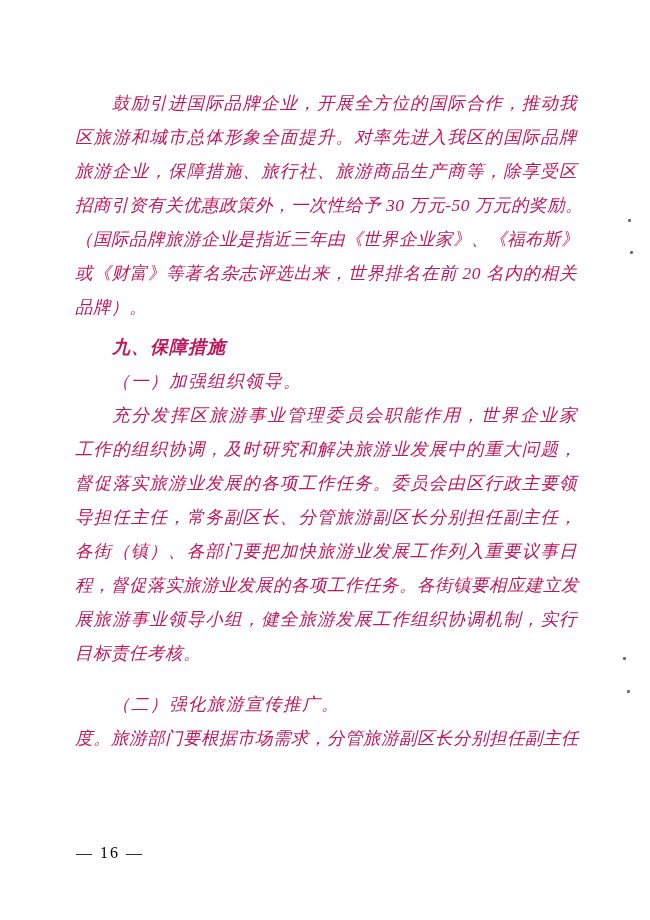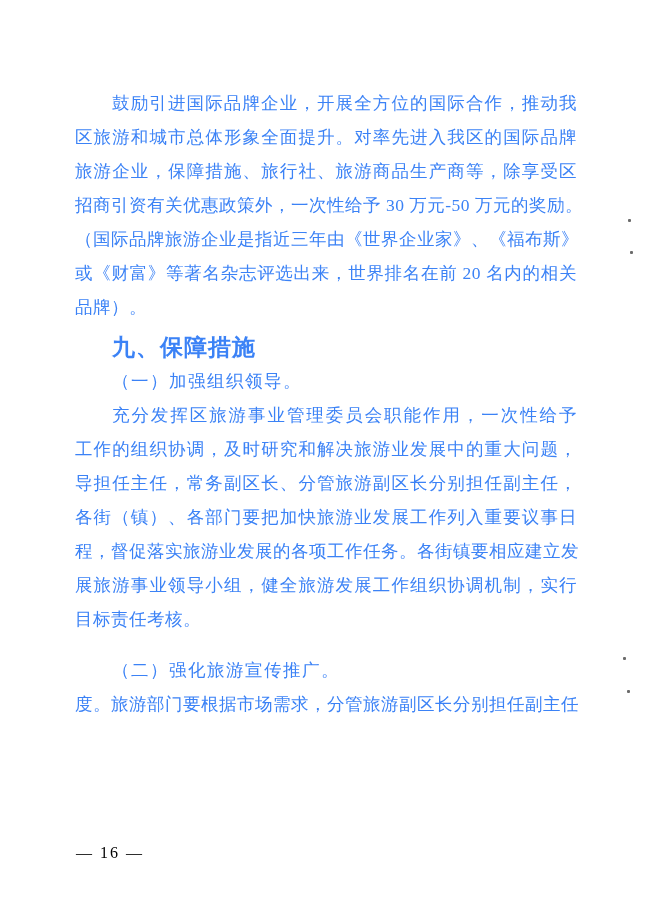--- a/index.html
+++ b/index.html
@@ -20,36 +20,37 @@
     position: absolute;
     left: 75px;
     top: 86px;
     width: 502px;
   }
   .line {
     height: 34px;
     line-height: 34px;
     font-size: 17.5px;
     letter-spacing: 0.5px;
-    color: #3b82f6;
+    color: #be185d;
     white-space: nowrap;
     text-align: left;
+    font-style: italic;
   }
   .fill {
     text-align: justify;
     text-align-last: justify;
     text-justify: inter-character;
   }
   .indent {
     padding-left: 37px;
   }
   .heading {
     font-family: "Liberation Sans", "DejaVu Sans", sans-serif;
     font-weight: 700;
-    font-size: 23px;
+    font-size: 18px;
     letter-spacing: 1px;
   }
   .subheading {
     letter-spacing: 1.5px;
   }
   .sp6 { margin-top: 6px; }
   .sp4 { margin-top: 17px; }
   .page-number {
     position: absolute;
     left: 76px;
@@ -79,22 +80,23 @@
   <div class="text-block">
     <div class="line indent fill">鼓励引进国际品牌企业，开展全方位的国际合作，推动我</div>
     <div class="line fill">区旅游和城市总体形象全面提升。对率先进入我区的国际品牌</div>
     <div class="line fill">旅游企业，保障措施、旅行社、旅游商品生产商等，除享受区</div>
     <div class="line fill">招商引资有关优惠政策外，一次性给予 30 万元-50 万元的奖励。</div>
     <div class="line fill">（国际品牌旅游企业是指近三年由《世界企业家》、《福布斯》</div>
     <div class="line fill">或《财富》等著名杂志评选出来，世界排名在前 20 名内的相关</div>
     <div class="line">品牌）。</div>
     <div class="line heading indent sp6">九、保障措施</div>
     <div class="line subheading indent">（一）加强组织领导。</div>
-    <div class="line indent fill">充分发挥区旅游事业管理委员会职能作用，一次性给予</div>
+    <div class="line indent fill">充分发挥区旅游事业管理委员会职能作用，世界企业家</div>
     <div class="line fill">工作的组织协调，及时研究和解决旅游业发展中的重大问题，</div>
+    <div class="line fill">督促落实旅游业发展的各项工作任务。委员会由区行政主要领</div>
     <div class="line fill">导担任主任，常务副区长、分管旅游副区长分别担任副主任，</div>
     <div class="line fill">各街（镇）、各部门要把加快旅游业发展工作列入重要议事日</div>
     <div class="line fill">程，督促落实旅游业发展的各项工作任务。各街镇要相应建立发</div>
     <div class="line fill">展旅游事业领导小组，健全旅游发展工作组织协调机制，实行</div>
     <div class="line">目标责任考核。</div>
     <div class="line subheading indent sp4">（二）强化旅游宣传推广。</div>
     <div class="line fill">度。旅游部门要根据市场需求，分管旅游副区长分别担任副主任</div>
   </div>
 
   <div class="page-number">— 16 —</div>

